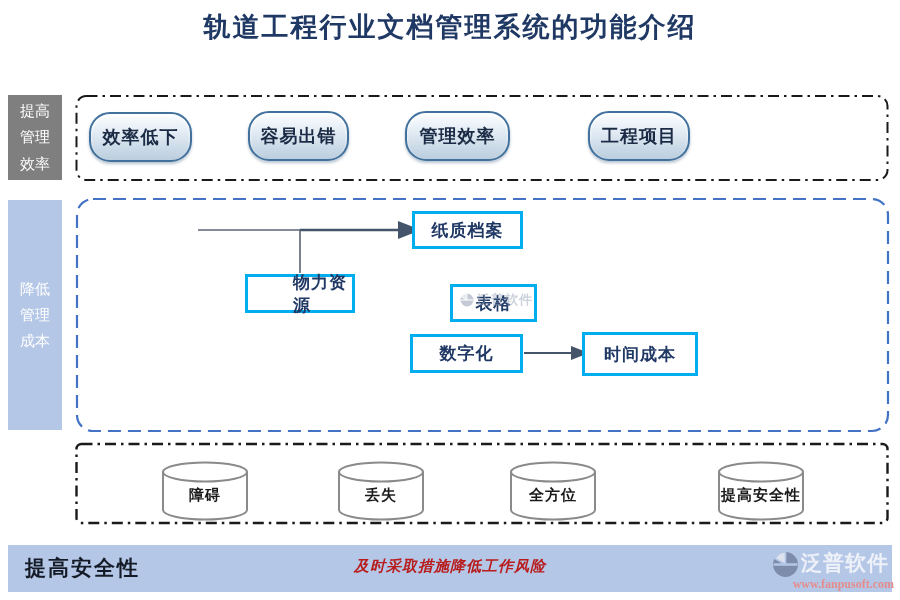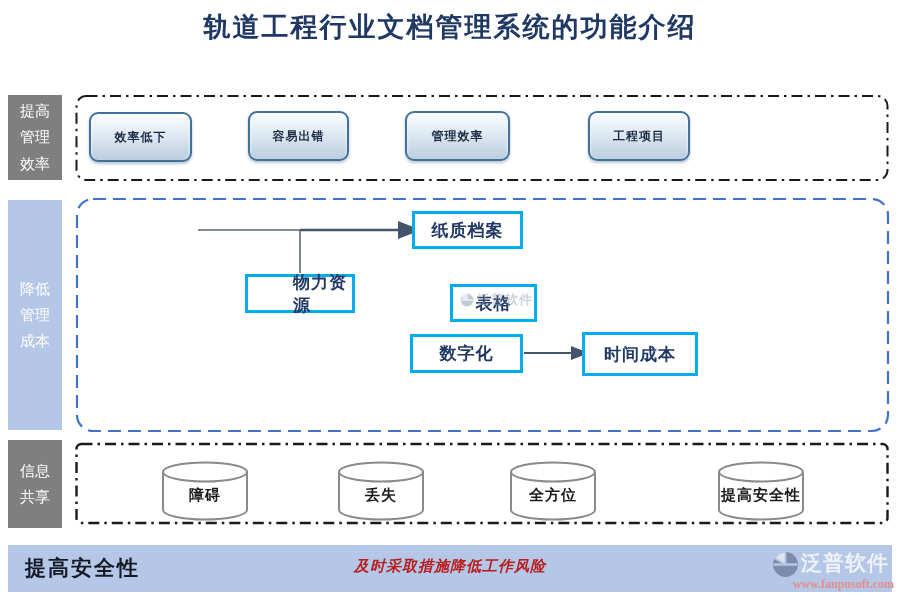--- a/index.html
+++ b/index.html
@@ -17,25 +17,25 @@
   
   .side{position:absolute;left:8px;width:54px;display:flex;align-items:center;justify-content:center;
         text-align:center;color:#ffffff;font-size:15px;line-height:1.75;white-space:pre-line;}
   .side.gray{background:#7F7F7F;}
   .side.blue{background:#B4C7E7;}
   #side-1{top:95px;height:85px;}
   #side-2{top:200px;height:230px;}
   #side-3{top:440px;height:88px;}
 
   
-  .btn{position:absolute;height:50px;box-sizing:border-box;border:2px solid #41719C;border-radius:9px;
+  .btn{position:absolute;height:50px;box-sizing:border-box;border:2px solid #41719C;border-radius:21px;
        background:linear-gradient(180deg,#fbfdff 0%,#e3ecf4 40%,#c9d8e6 78%,#bccede 100%);
        box-shadow:inset 0 2px 3px rgba(255,255,255,.95), 0 2px 3px rgba(80,110,140,.4);
        display:flex;align-items:center;justify-content:center;
-       font-size:12px;font-weight:bold;color:#1c2b45;letter-spacing:1px;}
+       font-size:18px;font-weight:bold;color:#1c2b45;letter-spacing:1px;}
   #btn-1{left:89px;top:112px;width:103px;}
   #btn-2{left:248px;top:111px;width:101px;}
   #btn-3{left:405px;top:111px;width:105px;}
   #btn-4{left:588px;top:111px;width:102px;}
   #btn-5{left:749px;top:111px;width:116px;}
 
   
   .node{position:absolute;box-sizing:border-box;background:#fff;border:3px solid #00AEEF;
         display:flex;align-items:center;justify-content:center;
         font-size:17px;font-weight:bold;color:#1F3864;letter-spacing:1px;}
@@ -104,24 +104,20 @@
   <div class="side gray" id="side-1">
     <span>提高
 管理
 效率</span>
   </div>
   <div class="side blue" id="side-2">
     <span>降低
 管理
 成本</span>
   </div>
-  <div class="side gray" id="side-3">
-    <span>信息
-共享</span>
-  </div>
 
   <div class="btn" id="btn-1">效率低下</div>
   <div class="btn" id="btn-2">容易出错</div>
   <div class="btn" id="btn-3">管理效率</div>
   <div class="btn" id="btn-4">工程项目</div>
 
   <div class="node" id="node-material">物力资源</div>
   <div class="node" id="node-paper">纸质档案</div>
   <div class="node" id="node-table">表格</div>
   <div class="node" id="node-digital">数字化</div>

